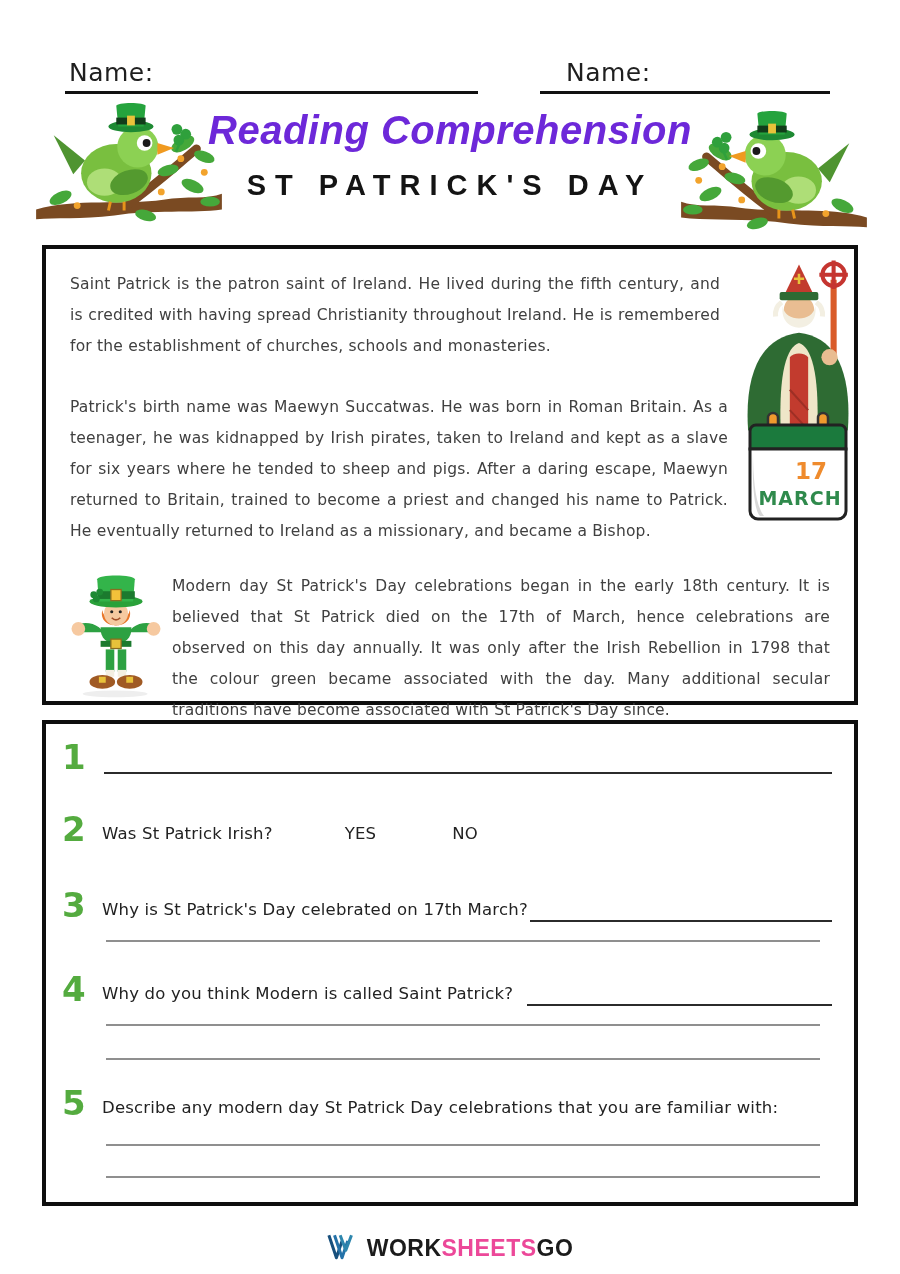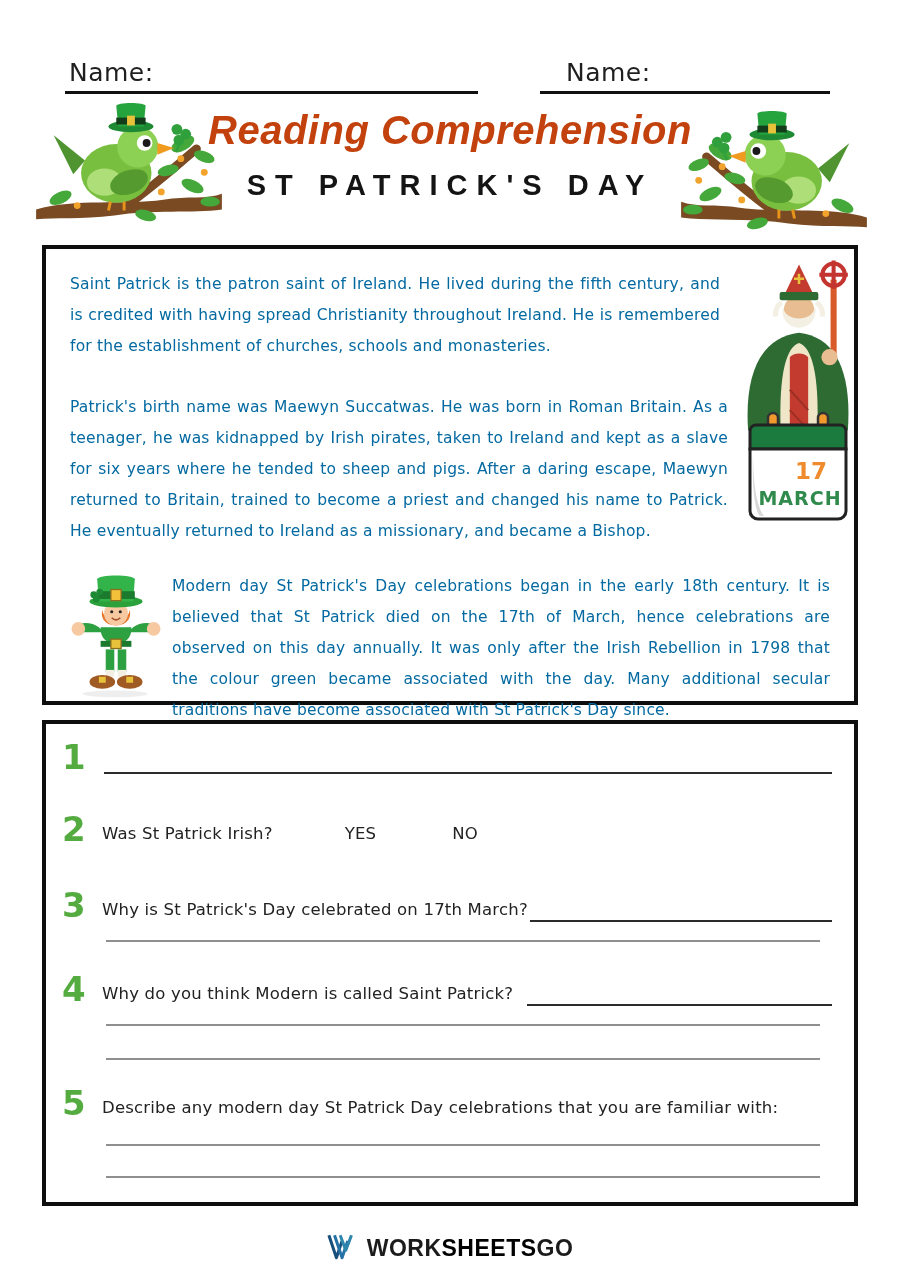--- a/index.html
+++ b/index.html
@@ -43,21 +43,21 @@
   .titles {
     position: absolute;
     left: 0; right: 0; top: 8px;
     text-align: center;
   }
   .main-title {
     font-family: "Liberation Sans", sans-serif;
     font-size: 40px;
     font-weight: 800;
     font-style: italic;
-    color: #c2410c;
+    color: #6d28d9;
     letter-spacing: 0.5px;
   }
   .subtitle {
     margin-top: 16px;
     font-family: "Liberation Sans", sans-serif;
     font-size: 29px;
     font-weight: 800;
     color: #141414;
     letter-spacing: 9px;
   }
@@ -69,21 +69,21 @@
     width: 816px;
     height: 460px;
     border: 4px solid #0e0e0e;
     background: #fff;
     padding: 12px 22px 10px 22px;
   }
   .para {
     font-size: 15.5px;
     line-height: 31px;
     text-align: justify;
-    color: #0369a1;
+    color: #404040;
     letter-spacing: 0.2px;
   }
   .para-1 { margin: 8px 112px 0 2px; }
   .para-2 { margin: 30px 104px 0 2px; }
   .para3-row {
     display: flex;
     margin-top: 16px;
     align-items: flex-start;
   }
   .leprechaun-wrap { flex: 0 0 100px; padding-top: 6px; }
@@ -167,21 +167,21 @@
     align-items: center;
     gap: 8px;
   }
   .brand {
     font-family: "Liberation Sans", sans-serif;
     font-size: 23px;
     font-weight: 800;
     letter-spacing: 0.5px;
     color: #1b1b1b;
   }
-  .brand .blue { color: #000000; }
+  .brand .blue { color: #ec4899; }
 </style>
 </head>
 <body>
 
 <div class="page">
 
   <div class="header-row">
     <div class="field field-name">
       <span>Name:</span>
     </div>

